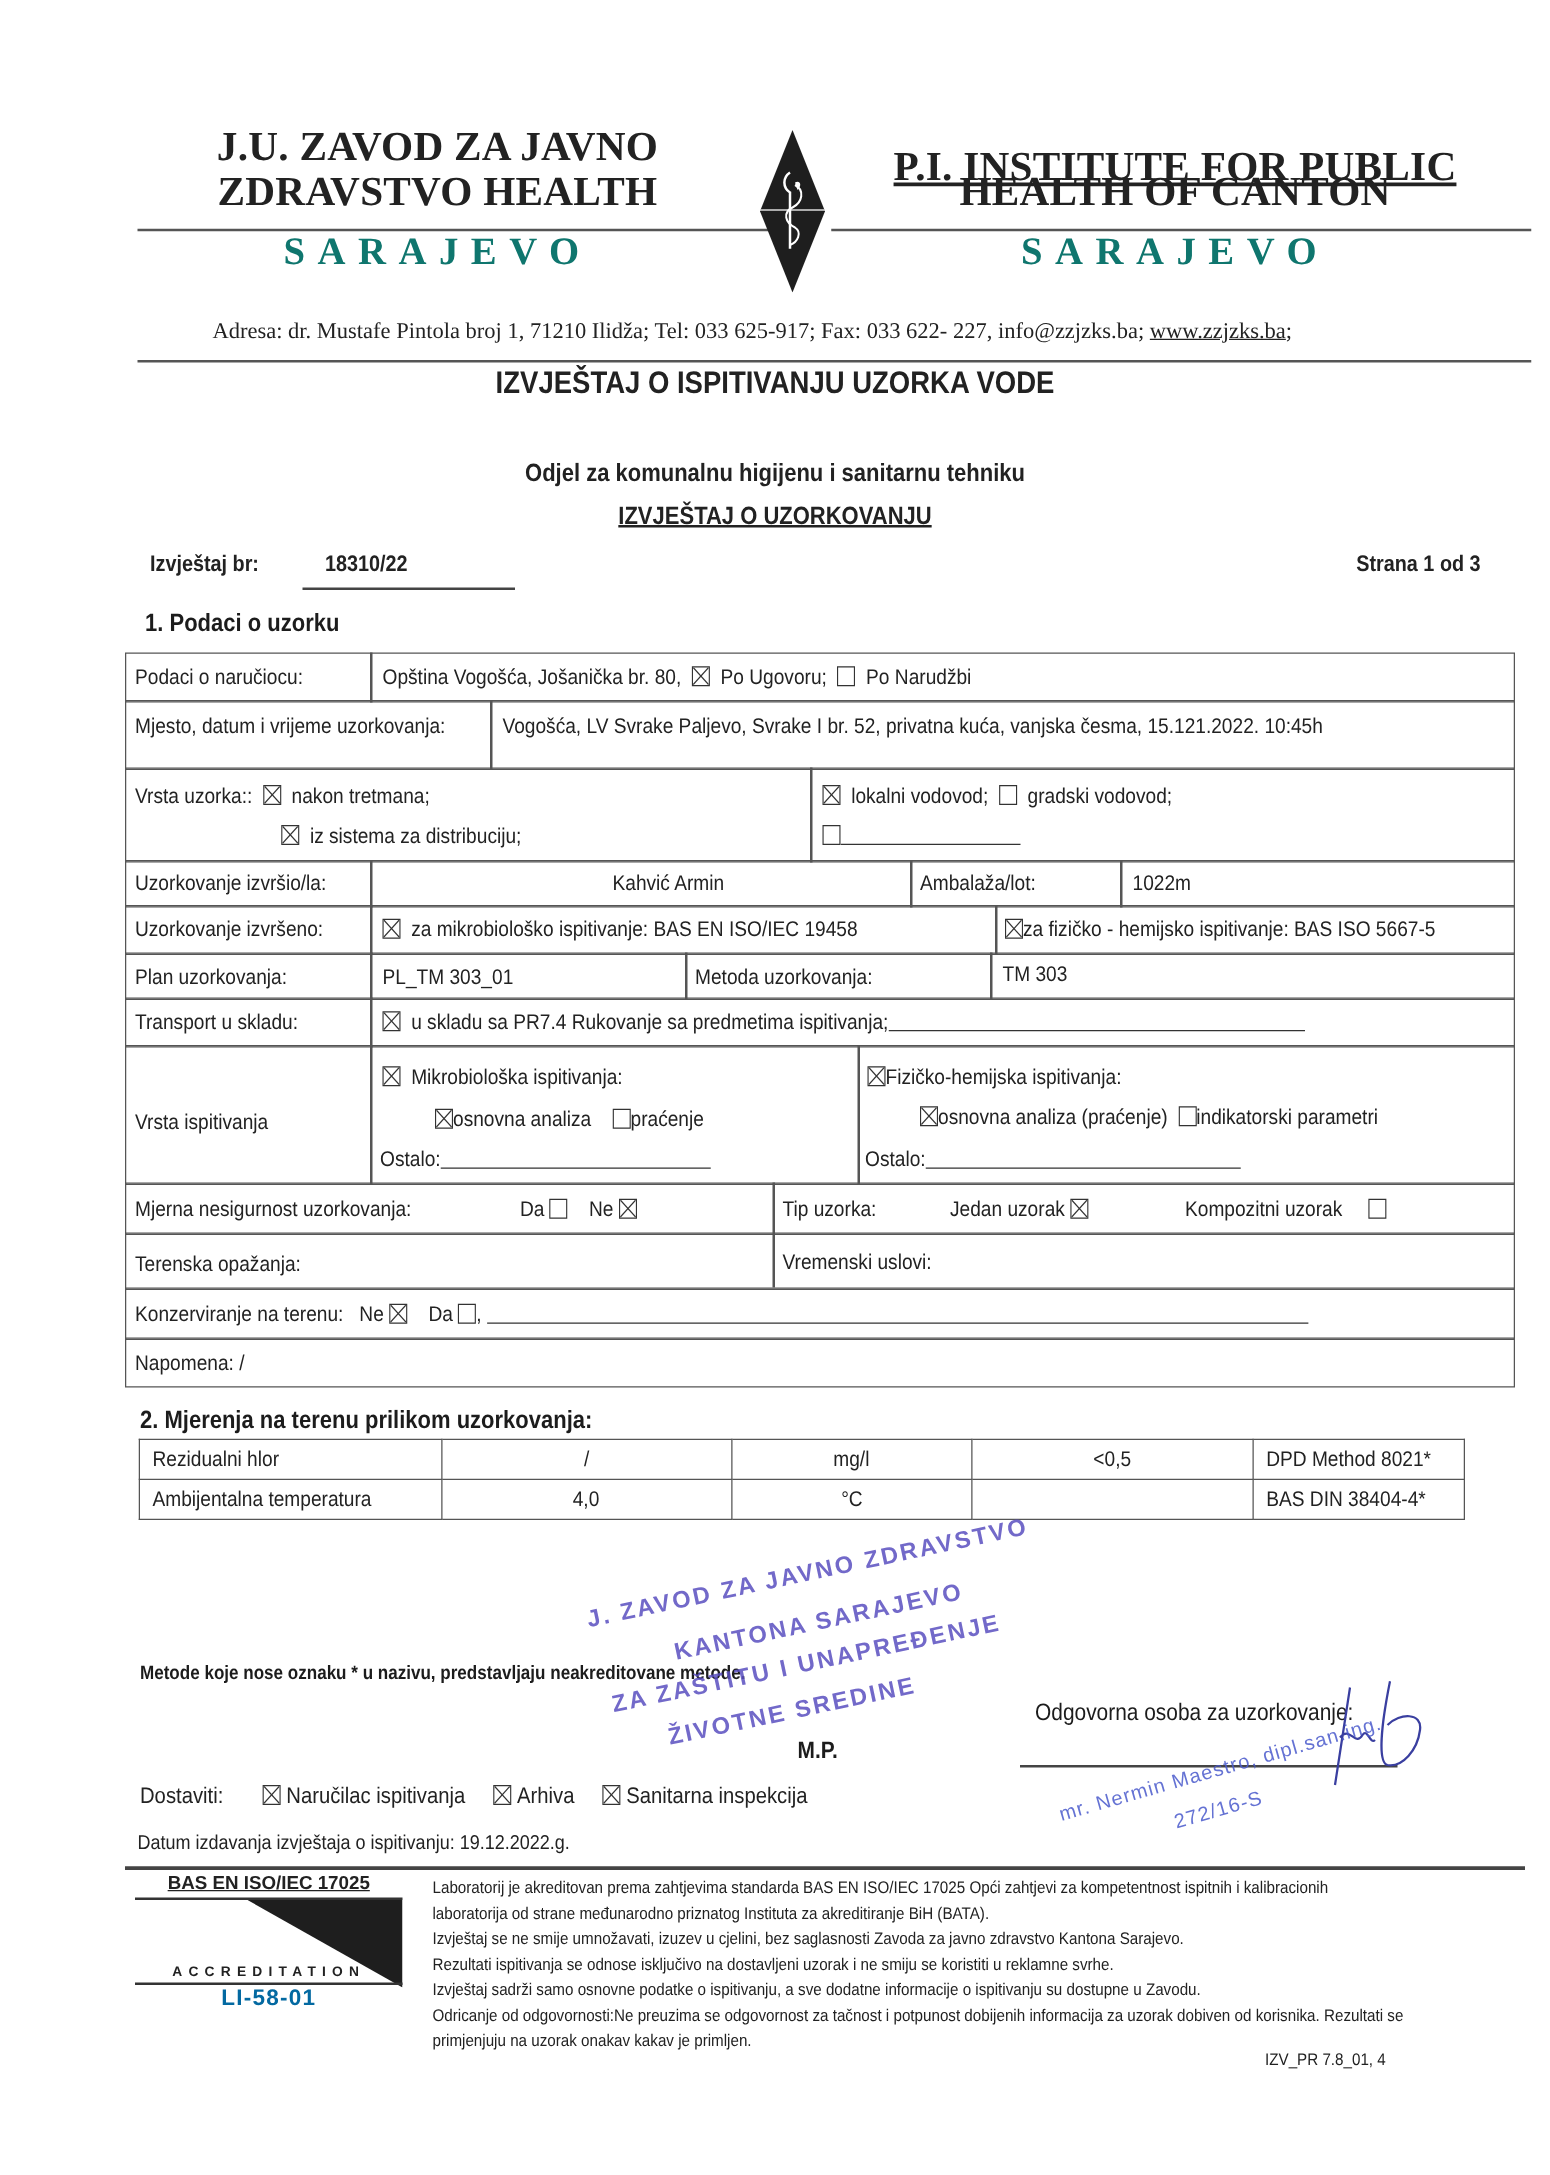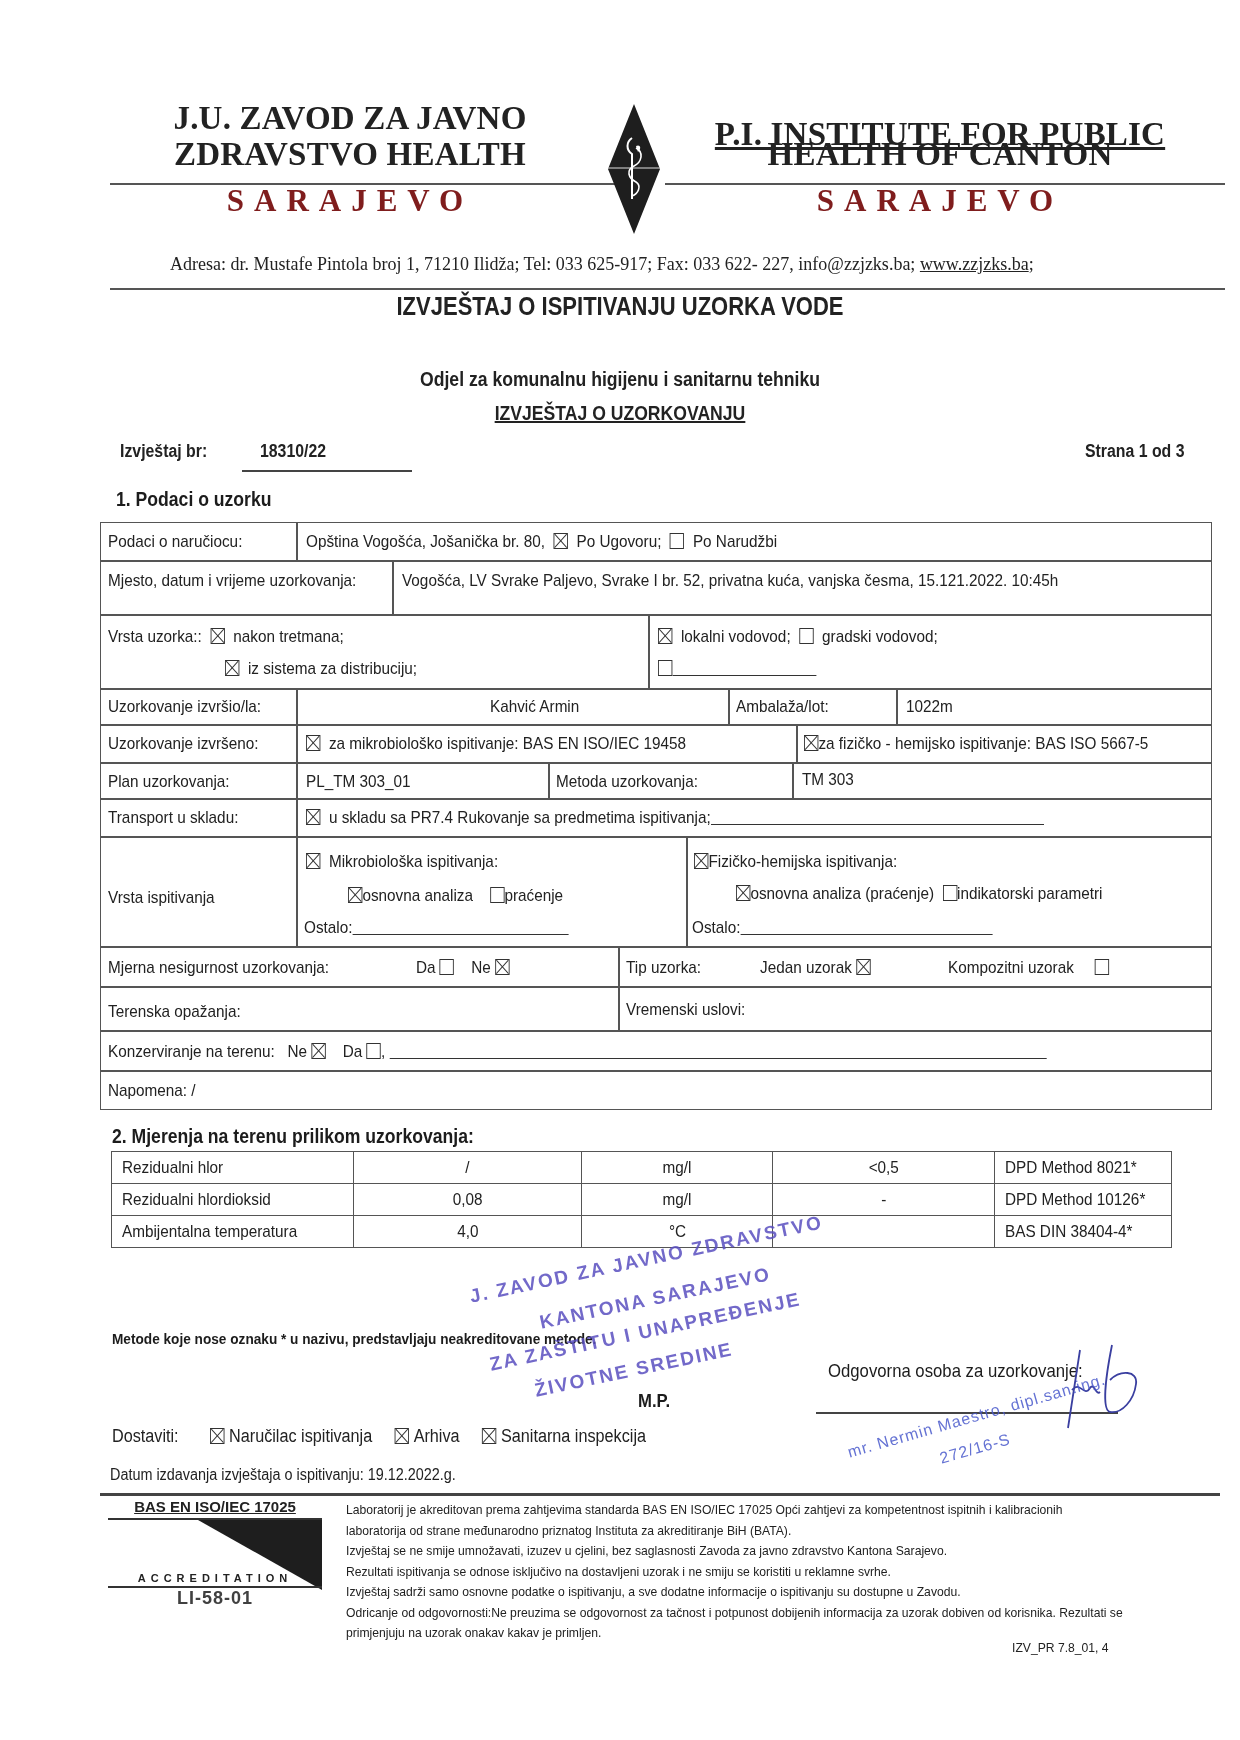--- a/index.html
+++ b/index.html
@@ -1,21 +1,21 @@
 <!DOCTYPE html>
 <html><head>
 <meta charset="utf-8">
 <style>
   html, body { margin: 0; padding: 0; background: #ffffff; }
   body { width: 1240px; height: 1740px; position: relative; overflow: hidden; color: #1c1c1c; }
   .abs { position: absolute; }
 
   
   .lh-title { font-family: "Liberation Serif", serif; font-weight: bold; font-size: 33px; line-height: 37px; text-align: center; color: #222; letter-spacing: 0.2px; }
-  .lh-city { font-family: "Liberation Serif", serif; font-weight: bold; font-size: 31px; letter-spacing: 10px; text-align: center; color: #7f1d1d; }
+  .lh-city { font-family: "Liberation Serif", serif; font-weight: bold; font-size: 31px; letter-spacing: 10px; text-align: center; color: #0f766e; }
   .rule { position: absolute; height: 2px; background: #555; }
   .addr { font-family: "Liberation Serif", serif; font-size: 18px; color: #222; }
   .addr a { color: #222; text-decoration: underline; }
 
   .doc-title { font-family: "Liberation Sans", sans-serif; font-weight: bold; font-size: 25px; color: #222; transform: scaleX(0.88); transform-origin: center; text-align: center; }
   .h-sub { font-family: "Liberation Sans", sans-serif; font-weight: bold; font-size: 20px; color: #222; text-align: center; transform: scaleX(0.88); transform-origin: center; }
   .bold-lbl { font-family: "Liberation Sans", sans-serif; font-weight: bold; font-size: 18px; color: #222; }
 
   
   .box { position: absolute; border: 1.5px solid #555; box-sizing: border-box; }
@@ -226,27 +226,20 @@
   </colgroup>
   <tbody>
   <tr>
     <td><span class="sq">Rezidualni hlor</span></td>
     <td class="c"><span class="sq">/</span></td>
     <td class="c"><span class="sq">mg/l</span></td>
     <td class="c"><span class="sq">&lt;0,5</span></td>
     <td><span class="sq">DPD Method 8021*</span></td>
   </tr>
   <tr>
-    <td><span class="sq">Rezidualni hlordioksid</span></td>
-    <td class="c"><span class="sq">0,08</span></td>
-    <td class="c"><span class="sq">mg/l</span></td>
-    <td class="c"><span class="sq">-</span></td>
-    <td><span class="sq">DPD Method 10126*</span></td>
-  </tr>
-  <tr>
     <td><span class="sq">Ambijentalna temperatura</span></td>
     <td class="c"><span class="sq">4,0</span></td>
     <td class="c"><span class="sq">°C</span></td>
     <td class="c"><span class="sq"></span></td>
     <td><span class="sq">BAS DIN 38404-4*</span></td>
   </tr>
 </tbody>
   </table>
 
 <div class="abs" style="left:112px; top:1330px; font-family:'Liberation Sans',sans-serif; font-weight:bold; font-size:15.5px; transform:scaleX(0.88); transform-origin:left; white-space:nowrap;">Metode koje nose oznaku * u nazivu, predstavljaju neakreditovane metode.</div>
@@ -279,21 +272,21 @@
 
 <div style="position:absolute; left:108px; top:1498px; width:214px; height:120px;">
   <div style="font-family:'Liberation Sans',sans-serif; font-weight:bold; font-size:15px; text-decoration:underline; text-align:center; color:#222;">BAS EN ISO/IEC 17025</div>
   <div style="position:relative; margin-top:3px; height:46px; border-top:2px solid #333;">
     <svg style="position:absolute; right:0; top:0;" width="124" height="70" viewBox="0 0 124 70">
       <polygon points="0,0 124,0 124,70" fill="#1e1e1e"></polygon>
     </svg>
     <div style="position:absolute; left:0; top:-4px; width:214px; font-family:'Liberation Serif',serif; font-size:52px; letter-spacing:10px; text-align:center; color:#1e1e1e; mix-blend-mode:difference; filter:invert(0);"><span style="color:#000000;">BATA</span></div>
   </div>
   <div style="position:relative; margin-top:6px; font-family:'Liberation Sans',sans-serif; font-weight:bold; font-size:11px; letter-spacing:5px; text-align:center; color:#222; border-bottom:2px solid #333; padding-bottom:2px;">ACCREDITATION</div>
-  <div style="font-family:'Liberation Sans',sans-serif; font-weight:bold; font-size:18px; text-align:center; color:#404040; letter-spacing:1px;">LI-58-01</div>
+  <div style="font-family:'Liberation Sans',sans-serif; font-weight:bold; font-size:18px; text-align:center; color:#0369a1; letter-spacing:1px;">LI-58-01</div>
 </div>
 
 <div class="abs footer-txt" style="left:346px; top:1500px; width:950px;">
   <div>Laboratorij je akreditovan prema zahtjevima standarda BAS EN ISO/IEC 17025 Opći zahtjevi za kompetentnost ispitnih i kalibracionih</div>
   <div>laboratorija od strane međunarodno priznatog Instituta za akreditiranje BiH (BATA).</div>
   <div>Izvještaj se ne smije umnožavati, izuzev u cjelini, bez saglasnosti Zavoda za javno zdravstvo Kantona Sarajevo.</div>
   <div>Rezultati ispitivanja se odnose isključivo na dostavljeni uzorak i ne smiju se koristiti u reklamne svrhe.</div>
   <div>Izvještaj sadrži samo osnovne podatke o ispitivanju, a sve dodatne informacije o ispitivanju su dostupne u Zavodu.</div>
   <div>Odricanje od odgovornosti:Ne preuzima se odgovornost za tačnost i potpunost dobijenih informacija za uzorak dobiven od korisnika. Rezultati se</div>
   <div>primjenjuju na uzorak onakav kakav je primljen.</div>

